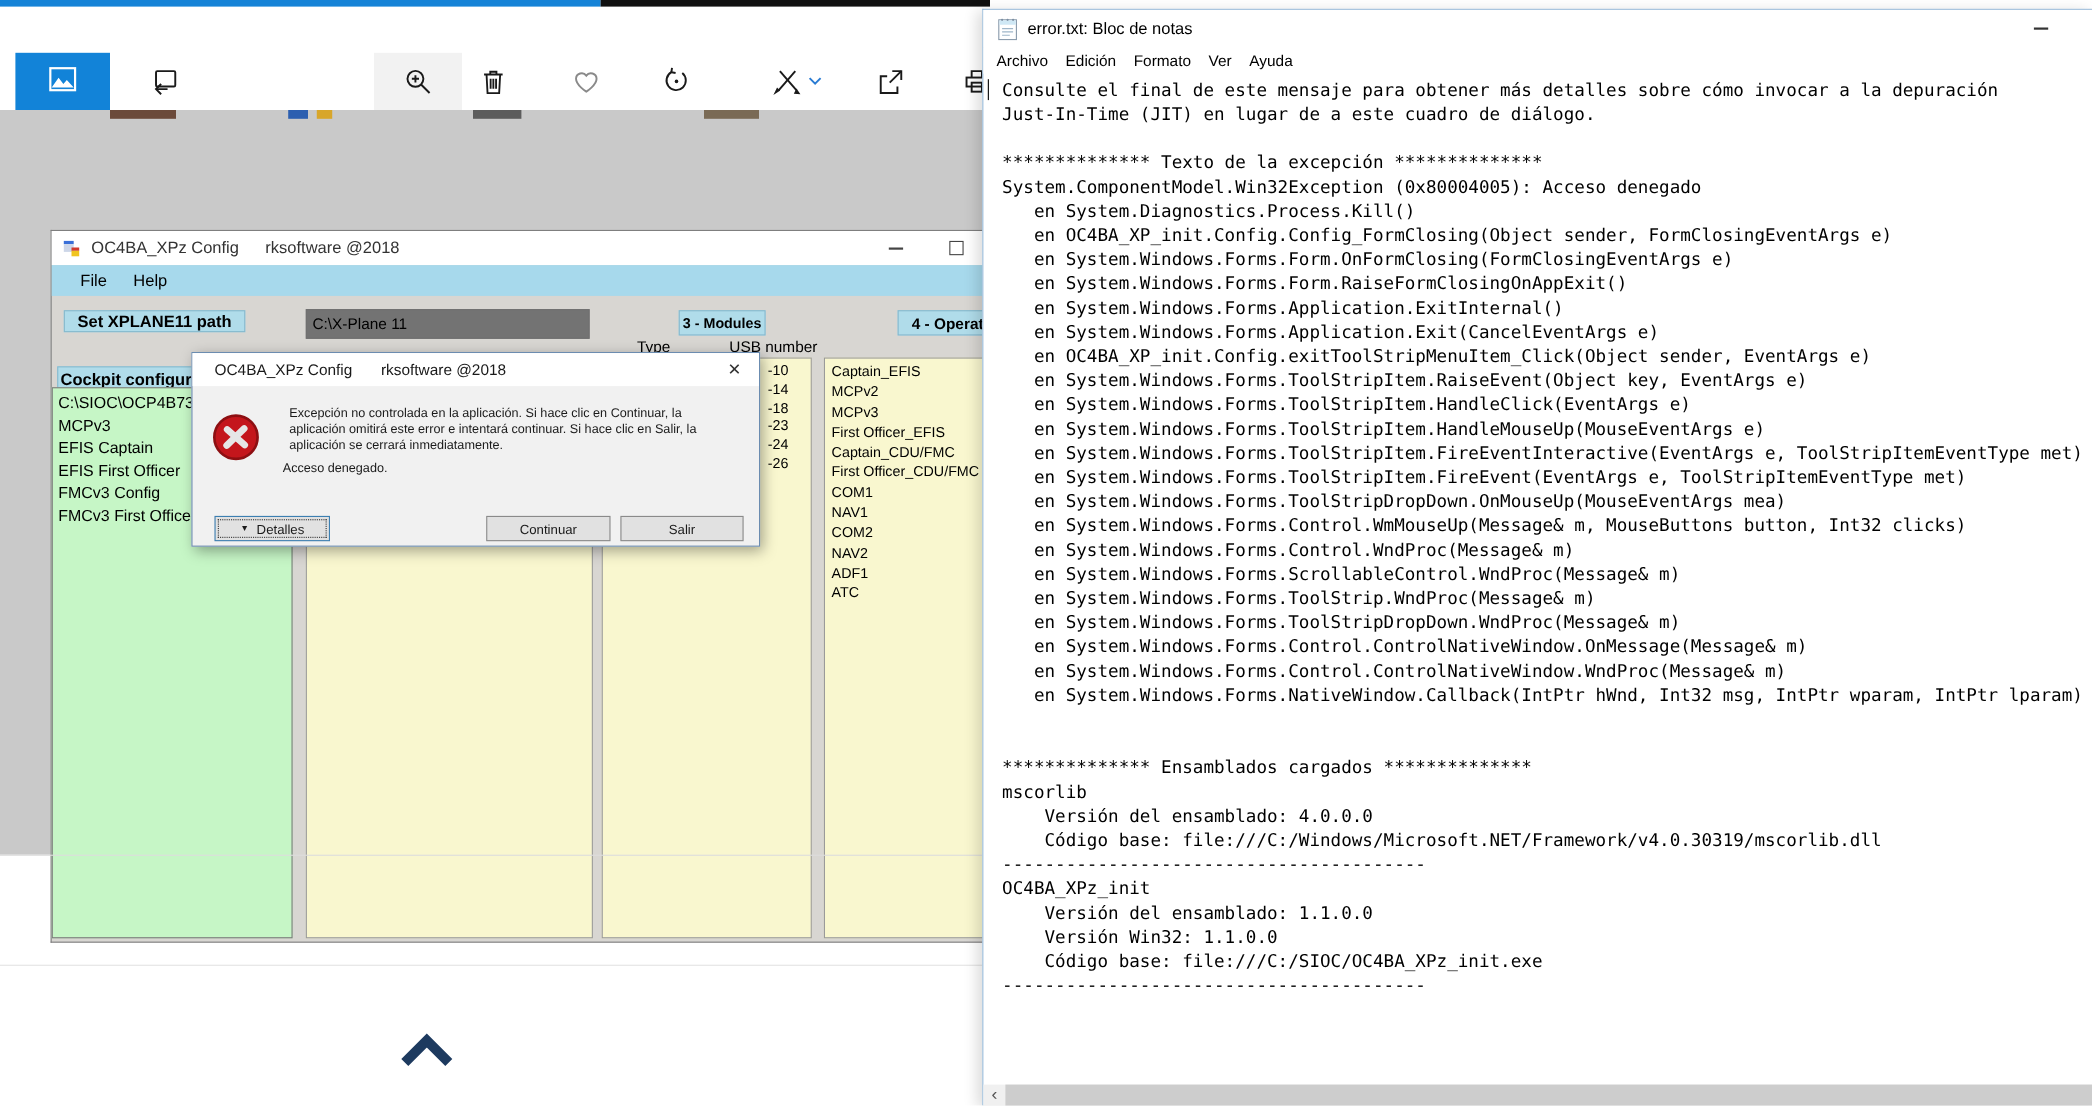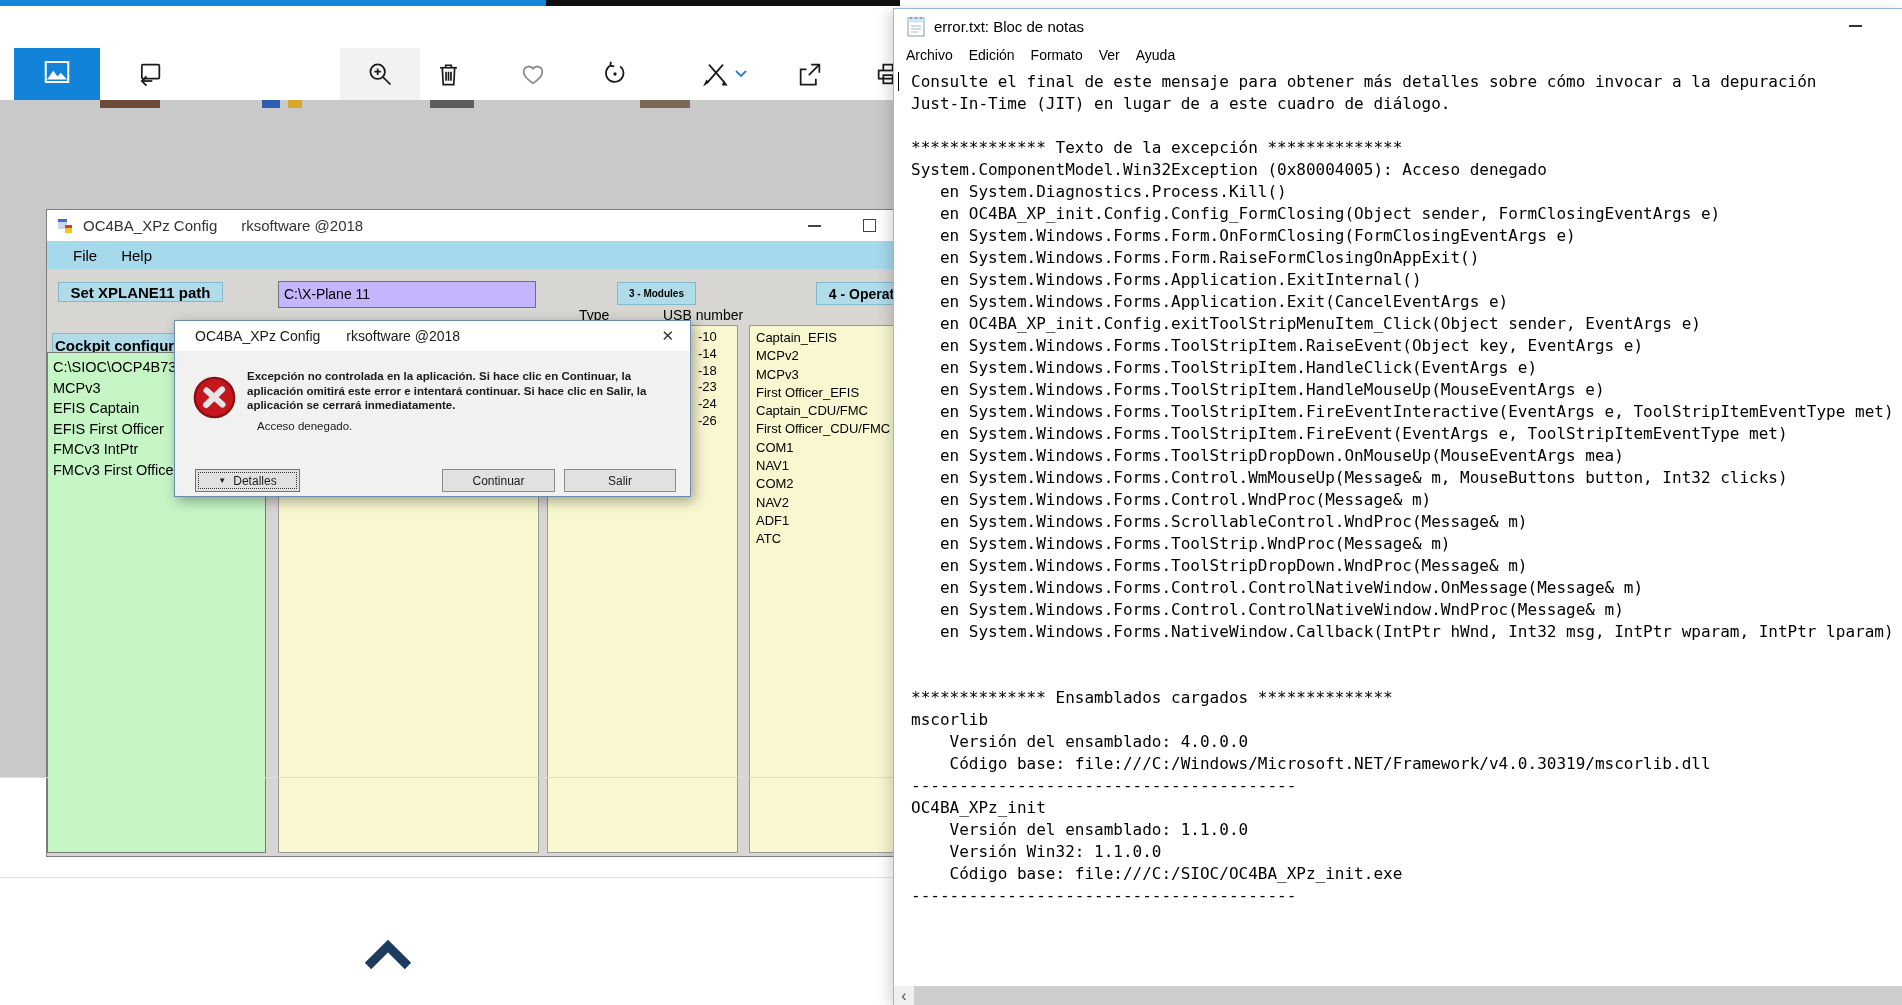--- a/index.html
+++ b/index.html
@@ -29,40 +29,40 @@
           border:1px solid #7f7f7f;border-right:none;}
   .cfg-titlebar{position:absolute;left:0;top:0;width:100%;height:31px;background:#fff;display:flex;align-items:center;}
   .cfg-title{font-size:15px;color:#333;margin-left:10px;}
   .cfg-sub{font-size:15px;color:#333;margin-left:24px;}
   .cfg-min{position:absolute;left:761px;top:15px;width:13px;height:2px;background:#444;}
   .cfg-max{position:absolute;left:816px;top:9px;width:11px;height:11px;border:1.5px solid #444;}
   .cfg-menubar{position:absolute;left:0;top:31px;width:100%;height:28px;background:#a7d9ec;display:flex;align-items:center;padding-left:14px;box-sizing:border-box;}
   .cfg-menuitem{font-size:15px;color:#000;padding:0 12px;}
   .blbl{position:absolute;background:#b0dcea;border:1px solid #86b8cd;font-weight:bold;color:#000;
         display:flex;align-items:center;justify-content:center;box-sizing:border-box;}
-  .pathbox{position:absolute;left:231px;top:71px;width:258px;height:27px;background:#c4b5fd;border:1px solid #707070;
+  .pathbox{position:absolute;left:231px;top:71px;width:258px;height:27px;background:#737373;border:1px solid #707070;
            font-size:14px;line-height:25px;padding-left:5px;box-sizing:border-box;color:#000;}
   .green-list{position:absolute;left:0px;top:142px;width:219px;height:501px;background:#c6f6c6;border:1px solid #7a7a7a;
               box-sizing:border-box;padding:4px 5px;}
   .gl-item{font-size:14.5px;line-height:20.5px;white-space:nowrap;color:#000;}
   .ybox{position:absolute;background:#f9f7cf;border:1px solid #9a9a9a;box-sizing:border-box;overflow:hidden;}
   .mod-hdr{position:absolute;font-size:14px;color:#000;}
   .mod-row{position:relative;height:16.8px;font-size:13px;line-height:16.8px;color:#000;}
   .mod-type{position:absolute;left:8px;}
   .mod-usb{position:absolute;left:150px;}
   .op-item{font-size:13px;line-height:18.3px;padding-left:6px;white-space:nowrap;color:#000;}
 
   
   .dialog{position:absolute;left:220px;top:320px;width:517px;height:177px;background:#f1f1f1;
           border:1px solid #6b8cb0;box-shadow:3px 4px 12px rgba(0,0,0,.35);box-sizing:border-box;}
   .dlg-titlebar{position:absolute;left:0;top:0;width:100%;height:30px;background:#fff;display:flex;align-items:center;}
   .dlg-title{font-size:14px;color:#1a1a1a;margin-left:20px;}
   .dlg-sub{font-size:14px;color:#1a1a1a;margin-left:26px;}
   .dlg-close{position:absolute;right:16px;top:6px;font-size:15px;color:#333;}
-  .dlg-msg{position:absolute;left:72px;top:48px;width:430px;font-size:11.5px;color:#1a1a1a;font-weight:bold;}
+  .dlg-msg{position:absolute;left:88px;top:48px;width:430px;font-size:11.5px;color:#1a1a1a;}
   .dlg-msg div{line-height:14.5px;}
   .dlg-error{position:absolute;left:82px;top:99px;font-size:11.5px;color:#1a1a1a;}
   .dlg-btn{position:absolute;top:148px;height:23px;background:#e1e1e1;border:1px solid #8a8a8a;
            font-size:12px;color:#1a1a1a;display:flex;align-items:center;justify-content:center;box-sizing:border-box;}
   .dlg-btn.focus{border:1px solid #3c7fb1;outline:1px dotted #333;outline-offset:-4px;}
   .details-arrow{font-size:8px;margin-right:7px;}
 
   
   .notepad{position:absolute;left:893px;top:8px;width:1009px;height:997px;background:#fff;
            border-left:1px solid #96b9d9;border-top:1px solid #96b9d9;box-shadow:-5px 2px 12px rgba(0,0,0,.14);
@@ -216,32 +216,32 @@
         </div>
 
         <div class="cfg-menubar">
 
         <span class="cfg-menuitem">File</span>
             <span class="cfg-menuitem">Help</span>
           </div>
 
         <div class="blbl" style="left:11px;top:72px;width:165px;height:20px;font-size:15px;">Set XPLANE11 path</div>
         <div class="pathbox">C:\X-Plane 11</div>
-        <div class="blbl" style="left:570px;top:72px;width:79px;height:23px;font-size:10px;">3 - Modules</div>
+        <div class="blbl" style="left:570px;top:72px;width:79px;height:23px;font-size:13px;">3 - Modules</div>
         <div class="blbl" style="left:769px;top:72px;width:112px;height:23px;font-size:14px;">4 - Operation</div>
 
         <div class="blbl" style="left:5px;top:123px;width:161px;height:24px;font-size:15px;">Cockpit configuration</div>
 
         <div class="green-list">
 
         <div class="gl-item">C:\SIOC\OCP4B737_XP_738.ssi</div>
             <div class="gl-item">MCPv3</div>
             <div class="gl-item">EFIS Captain</div>
             <div class="gl-item">EFIS First Officer</div>
-            <div class="gl-item">FMCv3 IntPtr</div>
+            <div class="gl-item">FMCv3 Config</div>
             <div class="gl-item">FMCv3 First Officer</div>
           </div>
 
         <div class="blbl" style="left:312px;top:194px;width:88px;height:22px;font-size:14px;">1 - Cockpits</div>
 
         <div class="ybox" style="left:231px;top:218px;width:261px;height:425px;"></div>
 
         <div class="mod-hdr" style="left:532px;top:97px;">Type</div>
         <div class="mod-hdr" style="left:616px;top:97px;">USB number</div>
 

